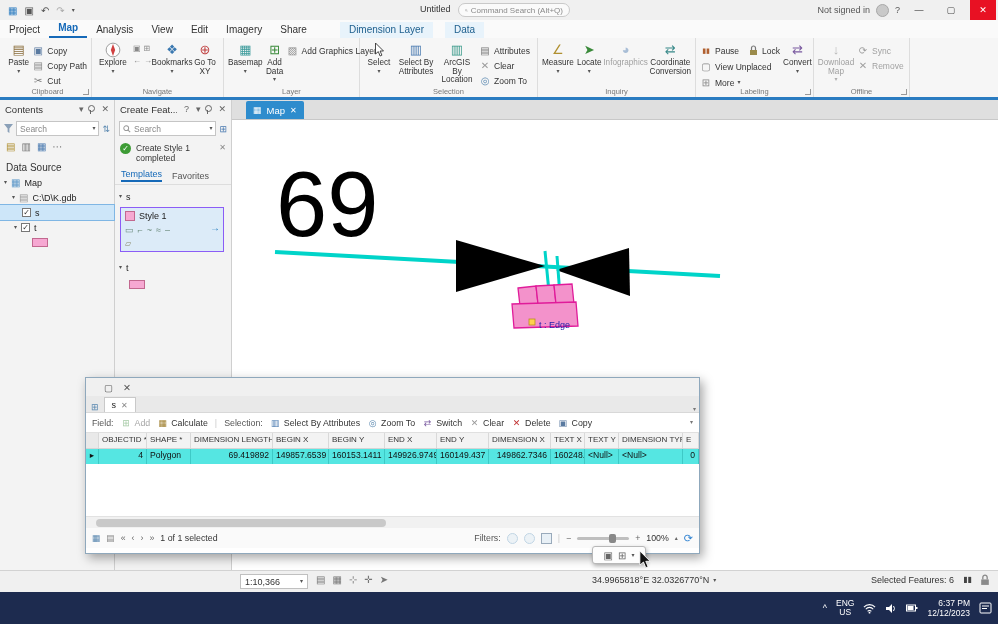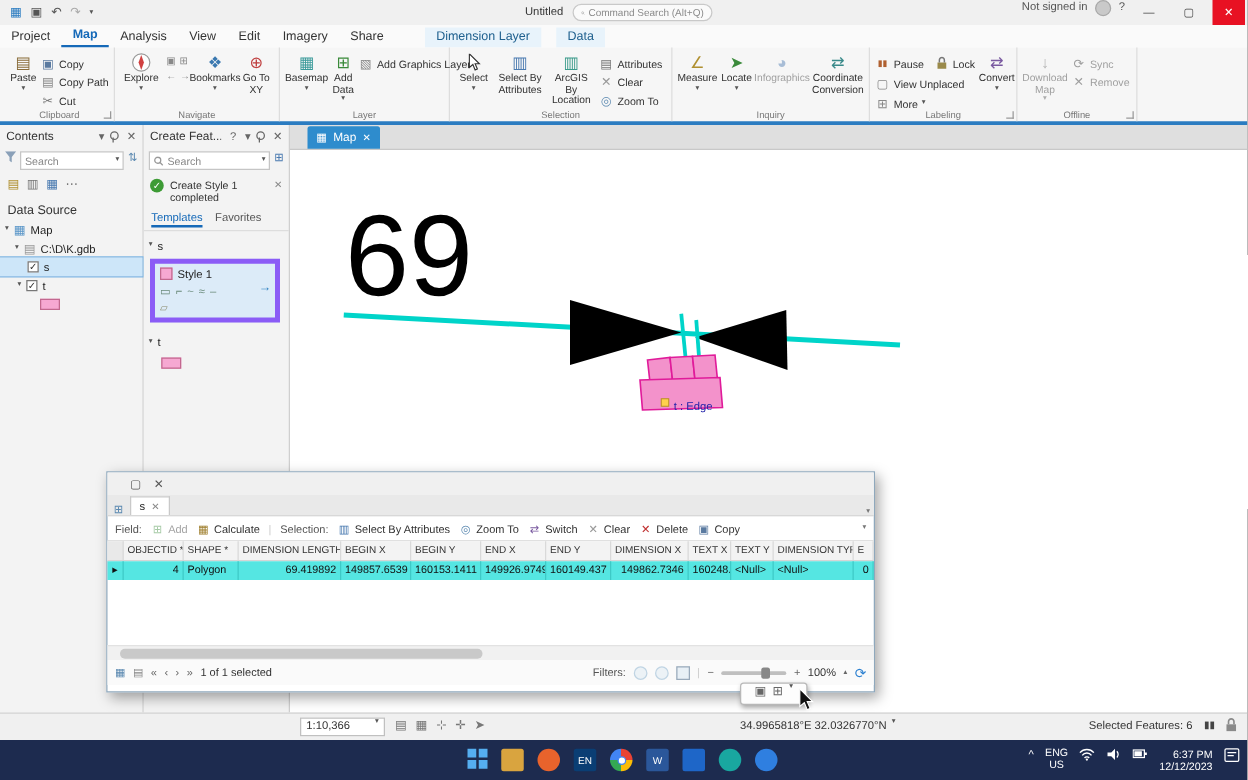--- a/index.html
+++ b/index.html
@@ -1,20 +1,20 @@
 <!DOCTYPE html>
 <html><head>
 <meta charset="utf-8">
 <style>
   *{margin:0;padding:0;box-sizing:border-box}
   html,body{background:#777}
   #app{position:relative;width:998px;height:624px;background:#fff;overflow:hidden;
        font-family:"Liberation Sans",sans-serif;font-size:10px;color:#222}
   .abs{position:absolute}
-  .flex{display:flex;}
+  .flex{display:flex;align-items:center}
   
   .titlebar{position:absolute;left:0;top:0;width:998px;height:20px;background:#f0f0f0;
             display:flex;align-items:center;font-size:9px;color:#444}
   .qat{display:flex;gap:7px;align-items:center;padding:0 8px;color:#555;font-size:10px}
   .winbtn{width:26px;height:20px;display:flex;align-items:center;justify-content:center;color:#444;font-size:9px}
   .cmdsearch{position:absolute;left:458px;top:3px;width:112px;height:14px;border:1px solid #c9c9c9;
              border-radius:7px;background:#fafafa;display:flex;align-items:center;gap:3px;
              padding:0 6px;color:#8a8a8a;font-size:8px;white-space:nowrap}
   
   .tabsrow{position:absolute;left:0;top:20px;width:998px;height:18px;background:#fafafa;
@@ -398,21 +398,21 @@
         <span style="color:#888;font-size:8px">✕</span>
       </div>
       <div class="flex" style="padding:2px 6px;gap:10px;font-size:9px;border-bottom:1px solid #ddd">
         <span style="color:#1569b8;border-bottom:2px solid #1569b8;padding-bottom:1px">Templates</span>
         <span style="color:#555">Favorites</span>
       </div>
       <div class="treerow" style="margin-top:4px">
         <span class="dd">▾</span>
         <span>s</span>
       </div>
-      <div style="margin:3px 5px;width:104px;border:4px solid #8b5cf6;background:#dcebf8;position:relative;padding:3px 4px">
+      <div style="margin:3px 5px;width:104px;border:1px solid #8b5cf6;background:#dcebf8;position:relative;padding:3px 4px">
         <div class="flex" style="gap:4px">
           <span class="swatch" style="width:10px;height:10px"></span>
           <span style="font-size:9px">Style 1</span>
         </div>
         <div class="flex" style="gap:4px;margin-top:4px;color:#6a8a7a;font-size:9px">
           <span>▭</span>
           <span>⌐</span>
           <span>~</span>
           <span>≈</span>
           <span>–</span>
@@ -607,38 +607,20 @@
     <span class="abs" style="right:26px;top:4px;color:#444;font-size:8px">▮▮</span>
     <span class="abs" style="right:8px;top:3px">
       <svg width="10" height="12" viewBox="0 0 9 11">
           <rect x="1" y="5" width="7" height="5" fill="#8a8a8a"></rect>
           <path d="M2.5,5 V3 a2,2 0 0 1 4,0 V5" fill="none" stroke="#8a8a8a" stroke-width="1.2"></path>
         </svg>
     </span>
   </div>
 
   <div class="taskbar">
-    <div class="flex" style="margin-left:374px;gap:11px">
-      <span class="winlogo">
-          <span></span>
-          <span></span>
-          <span></span>
-          <span></span>
-        </span>
-      <span class="tile" style="background:#d9a43f"></span>
-      <span class="tile circ" style="background:#e8632c"></span>
-      <span class="tile" style="background:#0a3e74">EN</span>
-      <span class="tile circ" style="background:conic-gradient(#ea4335 0 25%, #fbbc05 0 50%, #34a853 0 75%, #4285f4 0 100%)">
-        <span style="width:7px;height:7px;border-radius:50%;background:#fff;border:1px solid #4285f4"></span>
-      </span>
-      <span class="tile" style="background:#2b579a">W</span>
-      <span class="tile" style="background:#1e66c8"></span>
-      <span class="tile circ" style="background:#19a7a0"></span>
-      <span class="tile circ" style="background:#2f7fe0"></span>
-    </div>
     <div class="flex" style="margin-left:auto;gap:9px;padding-right:6px;font-size:8.5px">
       <span style="font-size:9px">^</span>
       <span style="text-align:center;line-height:9px">
         <span>ENG</span><br>
         <span>US</span>
       </span>
       <svg width="13" height="11" viewBox="0 0 14 11">
         <path d="M1,4 a8,8 0 0 1 12,0 M3,6.3 a5,5 0 0 1 8,0 M5,8.6 a2.6,2.6 0 0 1 4,0" fill="none" stroke="#fff" stroke-width="1.2"></path>
         <circle cx="7" cy="10" r="1" fill="#fff"></circle>
       </svg>

